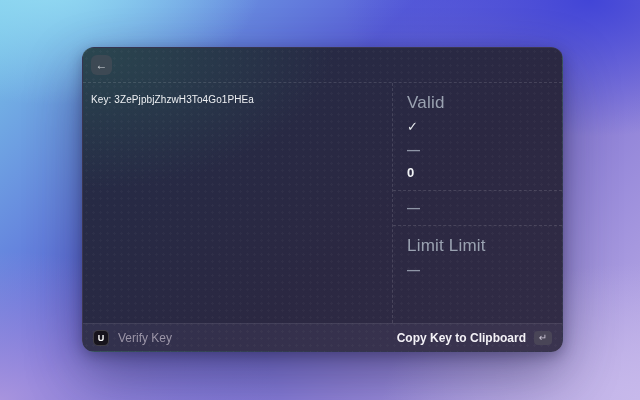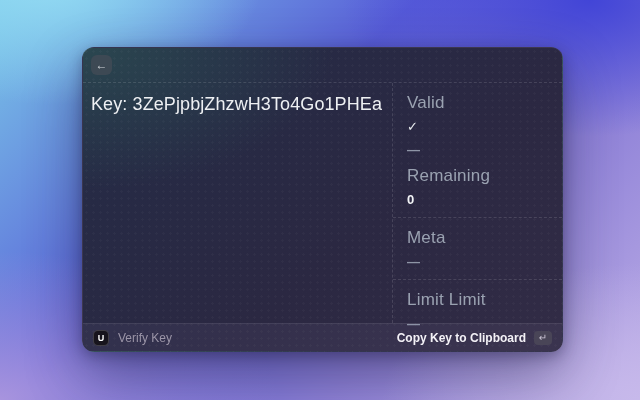--- a/index.html
+++ b/index.html
@@ -53,21 +53,21 @@
     justify-content: center;
     cursor: pointer;
     border: none;
   }
 
   .card-body { flex: 1; display: flex; min-height: 0; }
 
   .main-area { flex: 1; padding: 11px 8px; }
   .key-text {
     color: #eef0f3;
-    font-size: 18px;
+    font-size: 10px;
     letter-spacing: 0.1px;
   }
 
   .side-panel {
     flex: 0 0 170px;
     border-left: 1px dashed rgba(255,255,255,0.13);
     display: flex;
     flex-direction: column;
   }
   .side-section { padding: 10px 14px 1px; }
@@ -160,28 +160,26 @@
 
         <div class="side-section bordered">
           <div class="field">
             <div class="field-label">Valid</div>
             <div class="field-value val-check">✓</div>
           </div>
           <div class="field">
             <div class="field-value val-dash">—</div>
           </div>
           <div class="field">
-            <div class="field-label">Remaining</div>
             <div class="field-value val-strong">0</div>
           </div>
         </div>
 
         <div class="side-section bordered">
           <div class="field">
-            <div class="field-label">Meta</div>
             <div class="field-value val-dash">—</div>
           </div>
         </div>
 
         <div class="side-section">
           <div class="field">
             <div class="field-label">Limit Limit</div>
             <div class="field-value val-dash">—</div>
           </div>
         </div>

